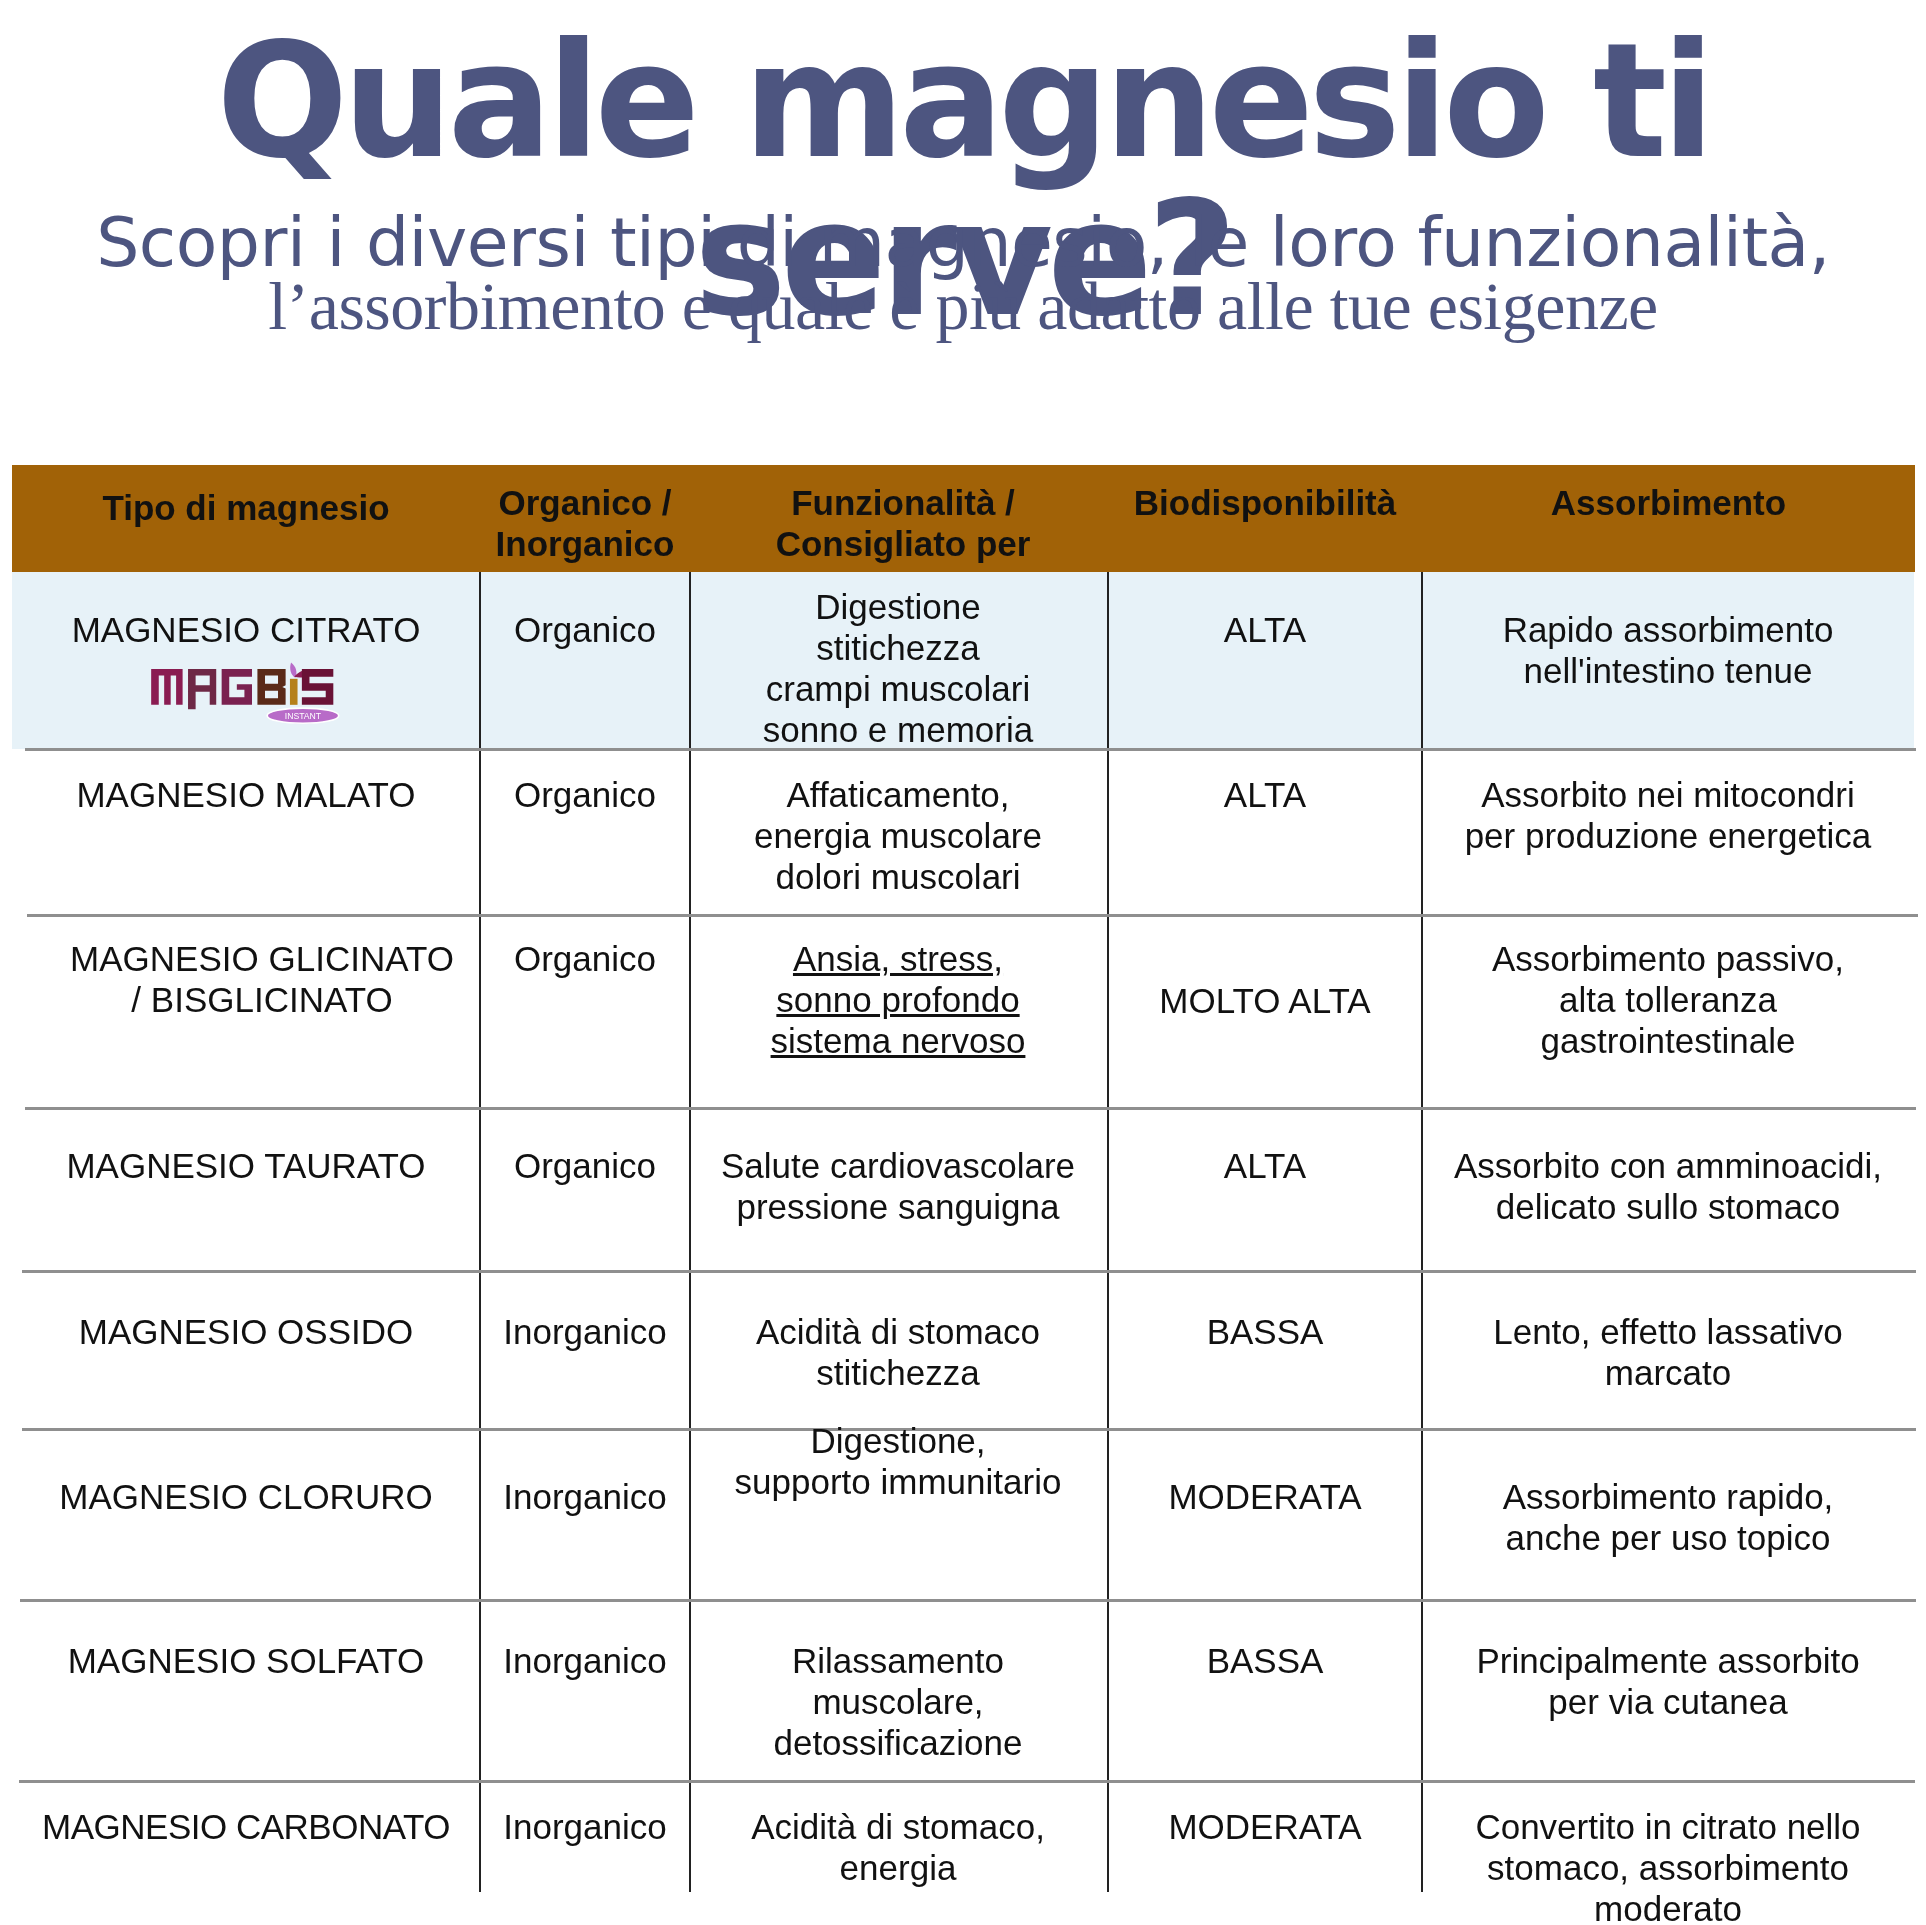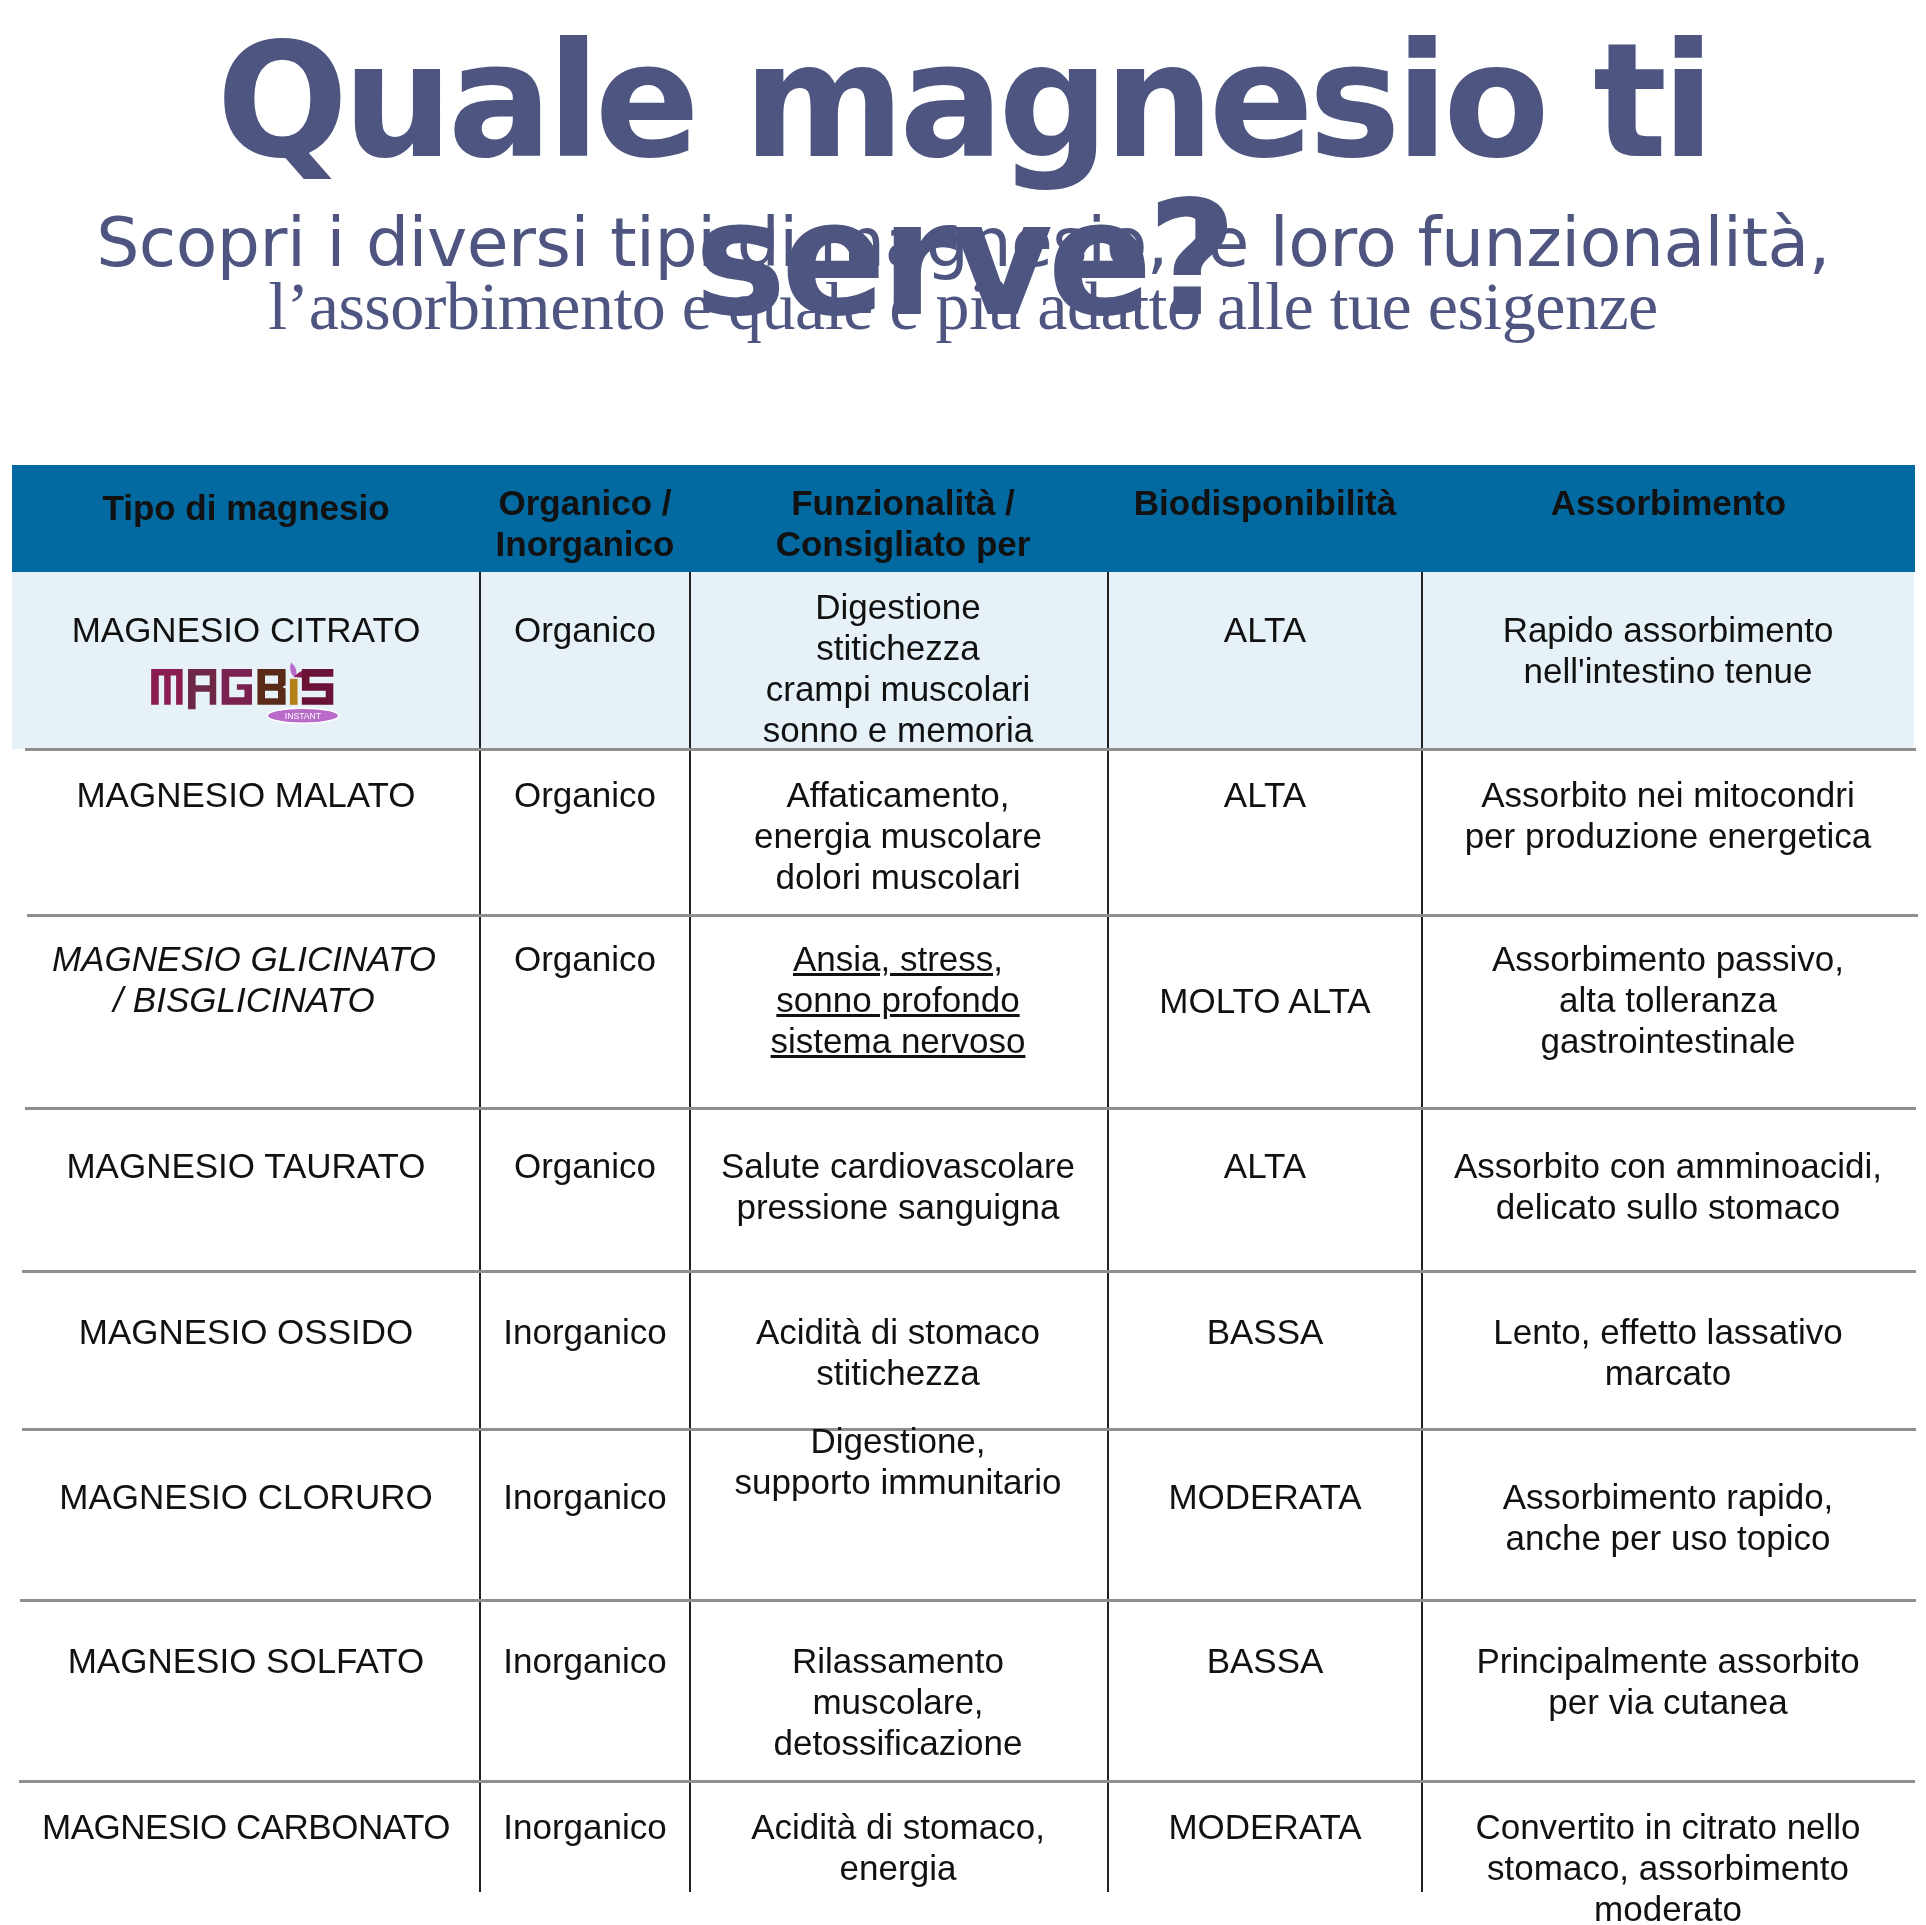--- a/index.html
+++ b/index.html
@@ -2,21 +2,21 @@
 <html style="font-size:8.7px"><head>
 <meta charset="utf-8">
 <style>
   html, body { margin:0; padding:0; background:#ffffff; }
   body { width:1926px; height:1926px; position:relative; overflow:hidden; font-family:"Liberation Sans", sans-serif; }
   .title { position:absolute; left:0; top:22px; width:1926px; text-align:center; font-family:"DejaVu Sans", sans-serif; font-weight:bold; font-size:158px; letter-spacing:-5.4px; color:#4d5580; line-height:1; transform:scaleX(0.98); }
   .subtitle { position:absolute; left:0; width:1926px; text-align:center; font-family:"DejaVu Sans", sans-serif; font-size:68px; color:#4d5580; line-height:1; letter-spacing:-0.5px; }
   .sub1 { top:209px; }
   .sub2 { top:272px;font-family:Liberation Serif, serif; }
 
-  .thead { position:absolute; left:12px; top:465px; width:1903px; height:107px; background:#0369a1; }
+  .thead { position:absolute; left:12px; top:465px; width:1903px; height:107px; background:#a16207; }
   .th { position:absolute; top:0; height:107px; display:flex; justify-content:center; font-weight:bold; font-size:35px; color:#111; text-align:center; line-height:41px; }
   .th span { display:block; padding-top:22px; }
 
   .row-hl { position:absolute; left:12px; top:572px; width:1902px; height:177px; background:#e7f2f8; }
   .hline { position:absolute; height:3.3px; background:#8f8f8f; }
   .vline { position:absolute; width:1.6px; background:#222; }
 
   .cell { position:absolute; font-size:35px; color:#111; text-align:center; line-height:41px; white-space:pre-line; }
 
   .logo { position:absolute; left:149px; top:657px; width:206px; height:68px; }
@@ -102,21 +102,21 @@
   <div class="cell" style="left:480px;width:210px;top:774px;">Organico</div>
   <div class="cell" style="left:689px;width:418px;top:774px;">Affaticamento,
 energia muscolare
 dolori muscolari</div>
   <div class="cell" style="left:1108px;width:314px;top:774px;">ALTA</div>
   <div class="cell" style="left:1421px;width:494px;top:774px;">Assorbito nei mitocondri
 per produzione energetica</div>
 </div>
 
 <div>
-  <div class="cell" style="left:10px;width:468px;top:938px;font-style:italic;">MAGNESIO GLICINATO
+  <div class="cell" style="left:28px;width:468px;top:938px;">MAGNESIO GLICINATO
 / BISGLICINATO</div>
   <div class="cell" style="left:480px;width:210px;top:938px;">Organico</div>
   <div class="cell" style="left:689px;width:418px;top:938px;text-decoration:underline;">Ansia, stress,
 sonno profondo
 sistema nervoso</div>
   <div class="cell" style="left:1108px;width:314px;top:980px;">MOLTO ALTA</div>
   <div class="cell" style="left:1421px;width:494px;top:938px;">Assorbimento passivo,
 alta tolleranza
 gastrointestinale</div>
 </div>

